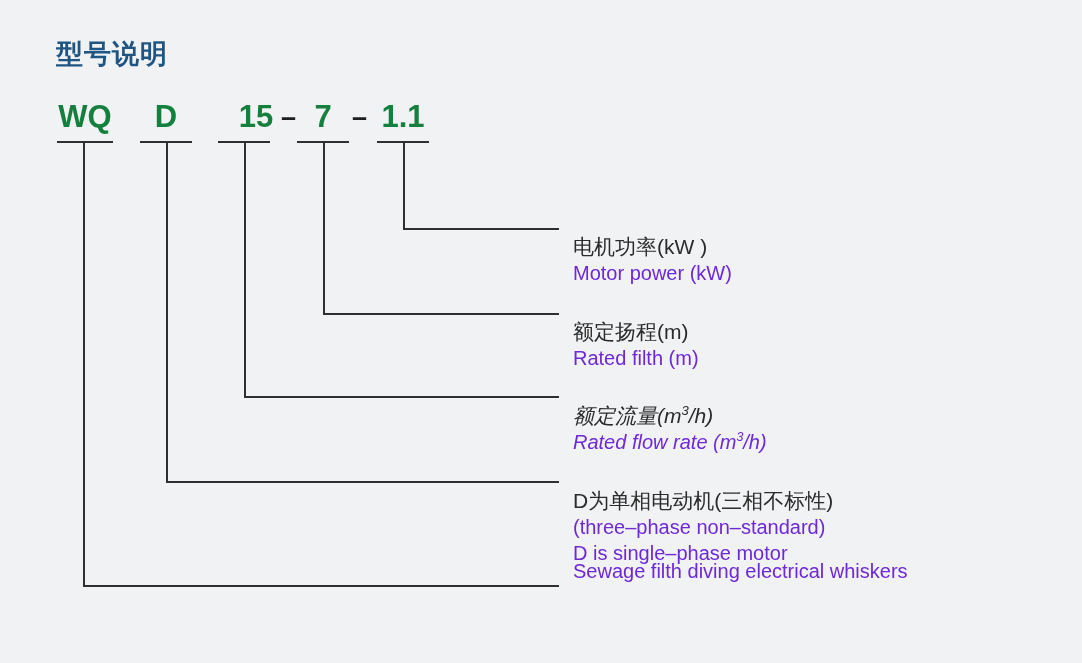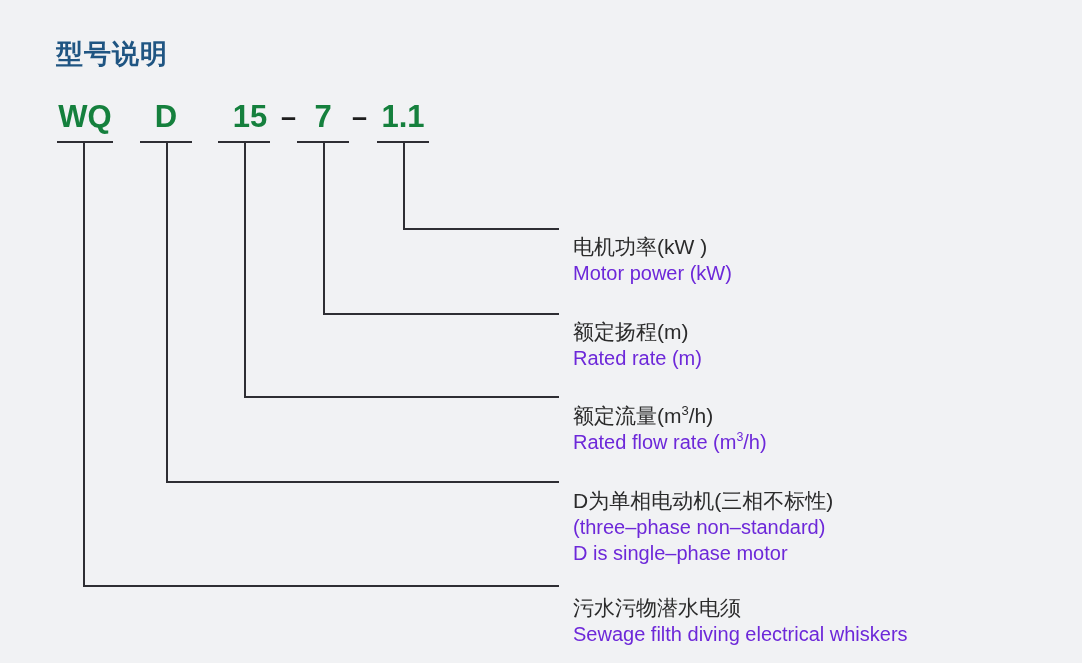--- a/index.html
+++ b/index.html
@@ -102,21 +102,21 @@
 </head>
 <body>
 
 <div id="root">
 
   <div class="page-title">型号说明</div>
 
   <div class="code-row">
     <div class="code-seg" style="left:57px; width:56px;">WQ</div>
     <div class="code-seg" style="left:140px; width:52px;">D</div>
-    <div class="code-seg" style="left:224px; width:52px;text-align:center;">15</div>
+    <div class="code-seg" style="left:230px; width:52px;text-align:center;">15</div>
     <div class="code-dash" style="left:281px;">–</div>
     <div class="code-seg" style="left:300px; width:46px;">7</div>
     <div class="code-dash" style="left:352px;">–</div>
     <div class="code-seg" style="left:372px; width:62px;">1.1</div>
   </div>
 
   <div class="hline" style="left:57px;  top:141px; width:56px;"></div>
   <div class="hline" style="left:140px; top:141px; width:52px;"></div>
   <div class="hline" style="left:218px; top:141px; width:52px;"></div>
   <div class="hline" style="left:297px; top:141px; width:52px;"></div>
@@ -137,36 +137,35 @@
   <div class="vline" style="left:83px; top:141px; height:444px;"></div>
   <div class="leader-h" style="left:83px; top:585px; width:476px;"></div>
 
   <div class="callout" style="top:197px;">
     <div class="cn">电机功率(kW )</div>
     <div class="en">Motor power (kW)</div>
   </div>
 
   <div class="callout" style="top:282px;">
     <div class="cn">额定扬程(m)</div>
-    <div class="en">Rated rate (m)</div>
+    <div class="en">Rated filth (m)</div>
   </div>
 
-  <div class="callout" style="top:366px;">
+  <div class="callout" style="top:366px;font-style:italic;">
     <div class="cn">
       <span>额定流量(m</span><sup>3</sup><span>/h)</span>
     </div>
     <div class="en">
       <span>Rated flow rate (m</span><sup>3</sup><span>/h)</span>
     </div>
   </div>
 
   <div class="callout" style="top:451px;">
     <div class="cn">D为单相电动机(三相不标性)</div>
     <div class="en">(three–phase non–standard)</div>
     <div class="en">D is single–phase motor</div>
   </div>
 
   <div class="callout" style="top:558px;">
-    <div class="cn">污水污物潜水电须</div>
     <div class="en">Sewage filth diving electrical whiskers</div>
   </div>
 
 </div>
 
 </body></html>

